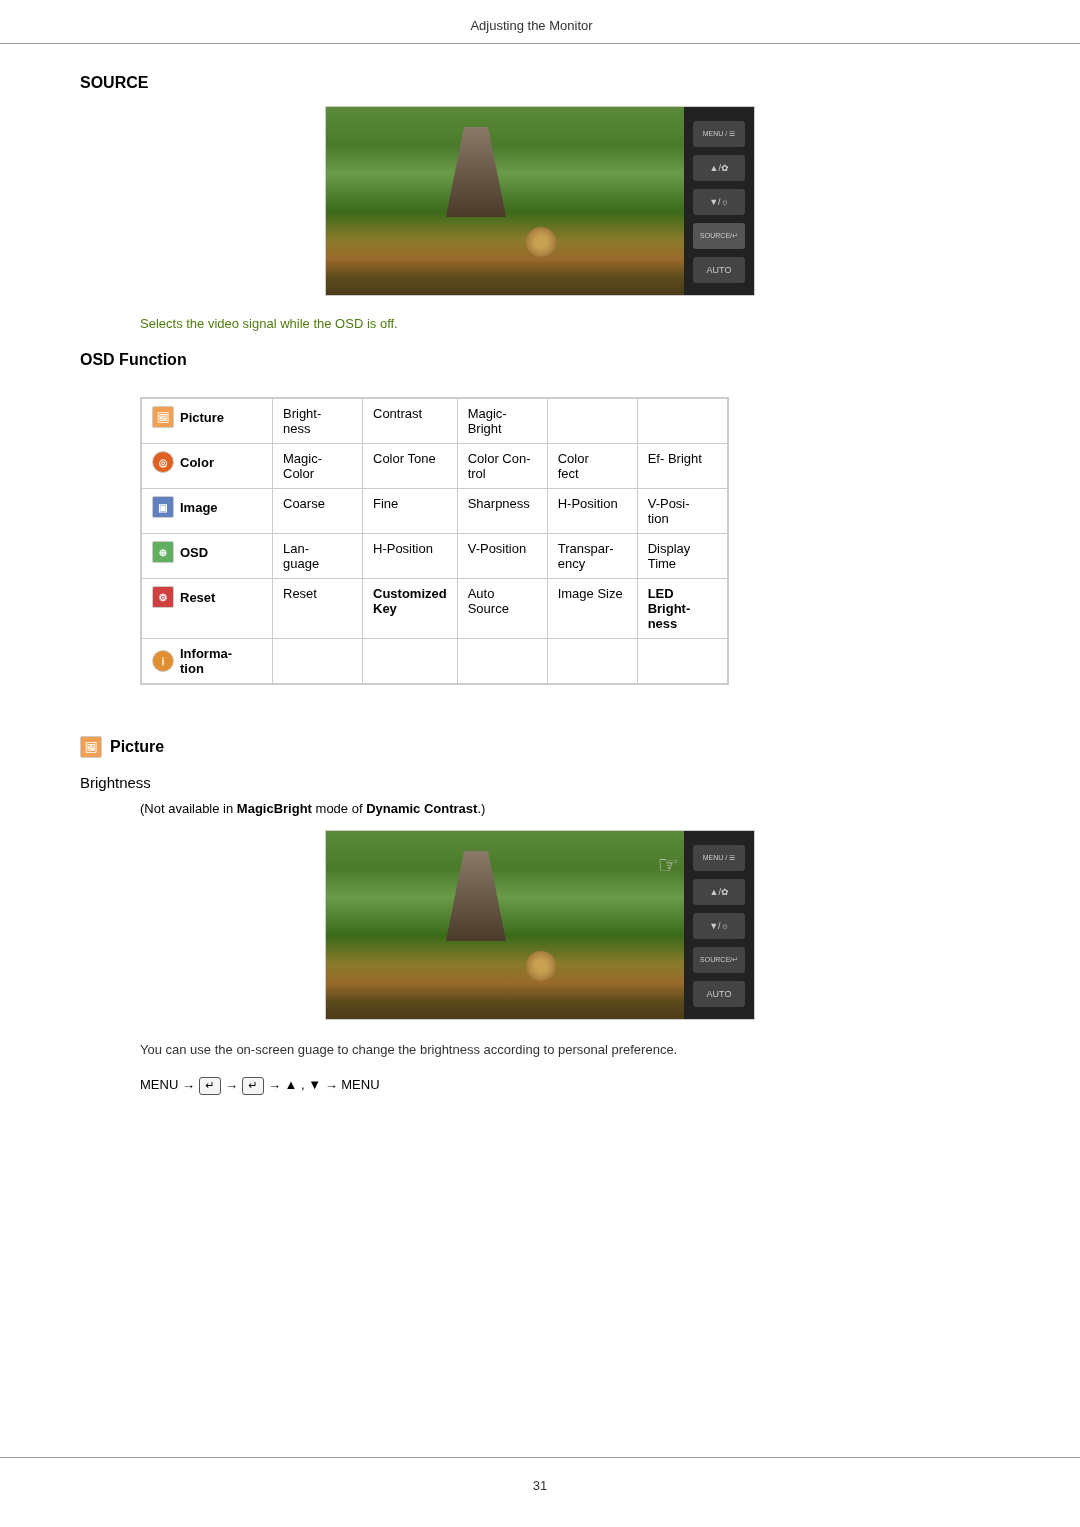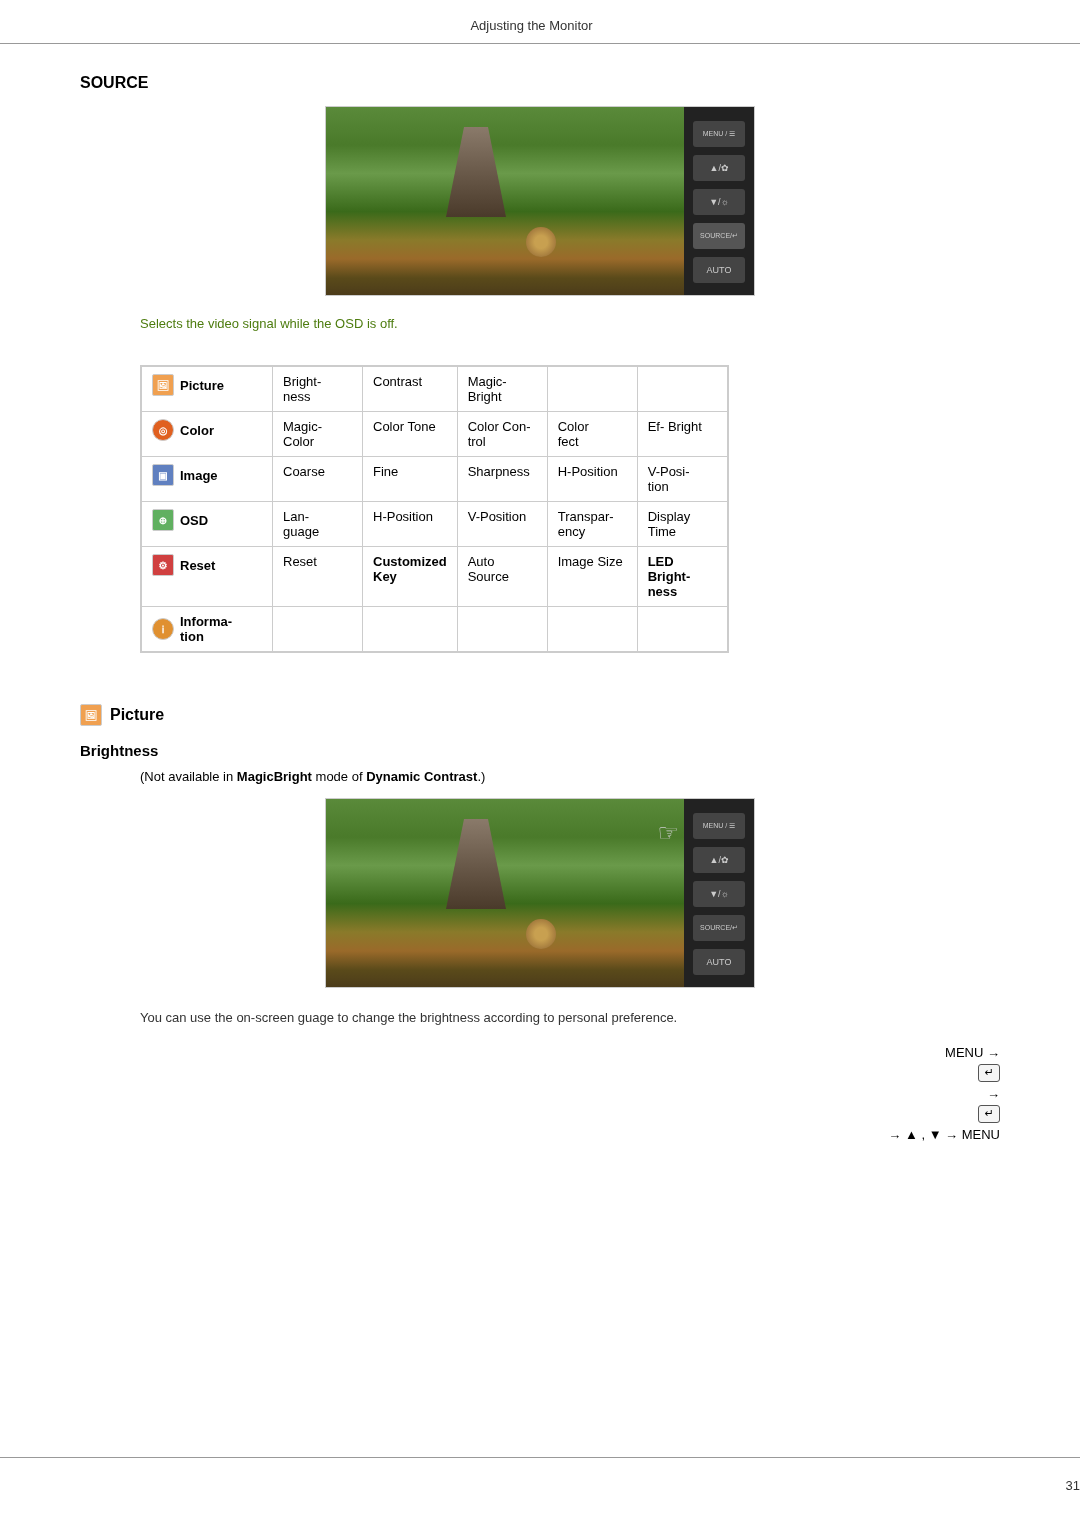--- a/index.html
+++ b/index.html
@@ -170,21 +170,21 @@
       display: flex;
       align-items: center;
       gap: 8px;
       font-size: 16px;
       font-weight: bold;
       margin-bottom: 16px;
     }
 
     .brightness-title {
       font-size: 15px;
-      font-weight: bold;
+      font-weight: normal;
       margin: 14px 0 10px 0;
     }
 
     .brightness-note {
       font-size: 13px;
       margin: 0 0 14px 60px;
     }
 
     .brightness-note strong {
       font-weight: bold;
@@ -194,40 +194,39 @@
       font-size: 13px;
       color: #333;
       margin: 18px 0 16px 60px;
       line-height: 1.6;
     }
 
     .menu-path {
       font-size: 13px;
       margin-left: 60px;
       display: flex;
-      align-items: flex-end;
+      align-items: flex-start;
       gap: 4px;
       flex-wrap: wrap;
-      flex-direction: column;
     }
 
     .menu-key {
       display: inline-flex;
       align-items: center;
       justify-content: center;
       border: 1px solid #555;
       border-radius: 3px;
       width: 22px;
       height: 18px;
       font-size: 11px;
       background: #f5f5f5;
     }
 
     .page-footer {
-      text-align: right;
+      text-align: center;
       padding: 20px 0 14px 0;
       font-size: 13px;
       color: #333;
       border-top: 1px solid #999;
       margin-top: 36px;
       position: absolute;
       bottom: 20px;
       width: 100%;
     }
   </style>
@@ -262,20 +261,21 @@
         <div class="monitor-btn">
           <span style="font-size:9px;">AUTO</span>
         </div>
       </div>
     </div>
   </div>
 
   <div class="section-desc">Selects the video signal while the OSD is off.</div>
 
   
+  <div class="section-title">OSD Function</div>
 
   <div class="osd-table-wrapper">
     <table class="osd-table">
       <tbody>
 
         <tr>
           <td>
             <div class="row-icon">
               <span class="icon-box icon-picture">🖼</span>
               <span>Picture</span>

